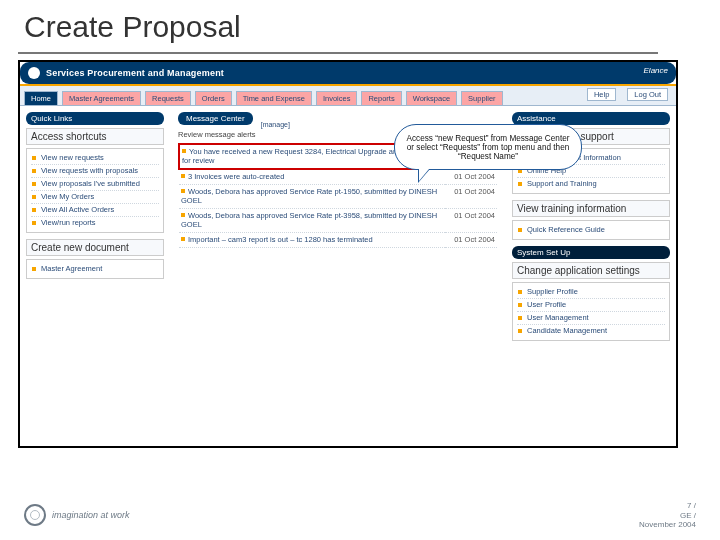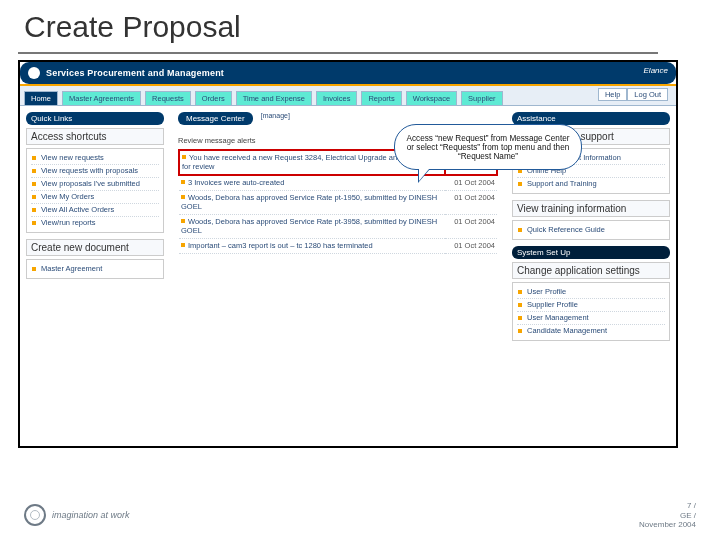--- a/index.html
+++ b/index.html
@@ -17,41 +17,41 @@
 
   
   .bar { background: #003a6b; color: #fff; height: 22px; display: flex; align-items: center; padding: 0 8px; position: relative; border-radius: 9px; }
   .ge-dot { width: 12px; height: 12px; border-radius: 50%; background: #fff; display: inline-block; margin-right: 6px; }
   .bar-title { font-weight: bold; font-size: 9px; letter-spacing: .2px; }
   .brand { position: absolute; right: 8px; top: 4px; font-style: italic; font-size: 8px; }
   .bar-sep { height: 2px; background: #f7a500; }
 
   
   .tabs { height: 20px; background: #e7eef6; display: flex; align-items: flex-end; border-bottom: 1px solid #9fb7cf; position: relative; }
-  .tab { border: 1px solid #9fb7cf; border-bottom: none; background: #5eead4; padding: 2px 6px; margin-left: 4px; font-size: 7.5px; color: #2b4c78; cursor: pointer; }
+  .tab { border: 1px solid #9fb7cf; border-bottom: none; background: #fca5a5; padding: 2px 6px; margin-left: 4px; font-size: 7.5px; color: #2b4c78; cursor: pointer; }
   .tab.sel { background: #003a6b; color: #fff; }
-  .topright { position: absolute; right: 8px; top: 2px; display: flex; gap: 0; }
+  .topright { position: absolute; right: 8px; top: 2px; display: flex; gap: 11px; }
   .topbtn { border: 1px solid #9fb7cf; background: #fff; padding: 1px 6px; font-size: 7.5px; color: #2b4c78; cursor: pointer; }
 
   
   .body3 { display: flex; background: #fff; height: 322px; }
   .col-l { width: 150px; padding: 6px; }
   .col-m { flex: 1; padding: 6px 8px; }
   .col-r { width: 170px; padding: 6px; }
 
   .sect-head { background: #003a6b; color: #fff; font-size: 8px; padding: 2px 5px; margin-bottom: 3px; display: flex; align-items: center; justify-content: space-between; border-radius: 6px; }
   .sect-head.dark { background: #001f3b; }
   .muted { color: #bcd3ea; font-size: 7px; }
   .group-label { border: 1px solid #ccc; background: #f7f9fc; padding: 2px 4px; margin: 3px 0; font-size: 10px; color: #333; }
   .list { border: 1px solid #ccc; padding: 3px 4px; margin-bottom: 6px; }
   .item { padding: 1px 0 2px 10px; position: relative; color: #2b4c78; font-size: 7.5px; border-bottom: 1px dotted #cfd7df; cursor: pointer; }
   .item:last-child { border-bottom: none; }
   .item::before { content: ""; position: absolute; left: 1px; top: 4px; width: 4px; height: 4px; background: #f7a500; }
 
-  .msg-head { display: flex; gap: 8px; align-items: flex-start; margin-bottom: 8px; }
+  .msg-head { display: flex; gap: 8px; align-items: flex-end; margin-bottom: 2px; }
   .msg-intro { font-size: 7.5px; color: #444; margin: 2px 0 4px 0; }
 
   .msg-table { width: 100%; border-collapse: collapse; }
   .msg-table td { border-bottom: 1px dotted #cfd7df; font-size: 7.5px; padding: 2px 2px 3px 2px; vertical-align: top; }
   .msg-table td.date { color: #555; white-space: nowrap; text-align: right; width: 52px; }
   .msg-bullet { display: inline-block; width: 4px; height: 4px; background: #f7a500; margin-right: 3px; transform: translateY(-1px); }
   .msg-link { color: #2b4c78; }
   .call-row td { border: 2px solid #c00; }
 
   
@@ -167,22 +167,22 @@
           <div class="item">Online Help</div>
           <div class="item">Support and Training</div>
         </div>
         <div class="group-label">View training information</div>
         <div class="list">
           <div class="item">Quick Reference Guide</div>
         </div>
         <div class="sect-head dark">System Set Up</div>
         <div class="group-label">Change application settings</div>
         <div class="list">
+          <div class="item">Supplier Profile</div>
           <div class="item">User Profile</div>
-          <div class="item">Supplier Profile</div>
           <div class="item">User Management</div>
           <div class="item">Candidate Management</div>
         </div>
       </div>
     </div>
   </div>
 
   <div class="callout">Access “new Request” from Message Center or select “Requests” from top menu and then “Request Name”</div>
 
   <div class="foot-logo">

